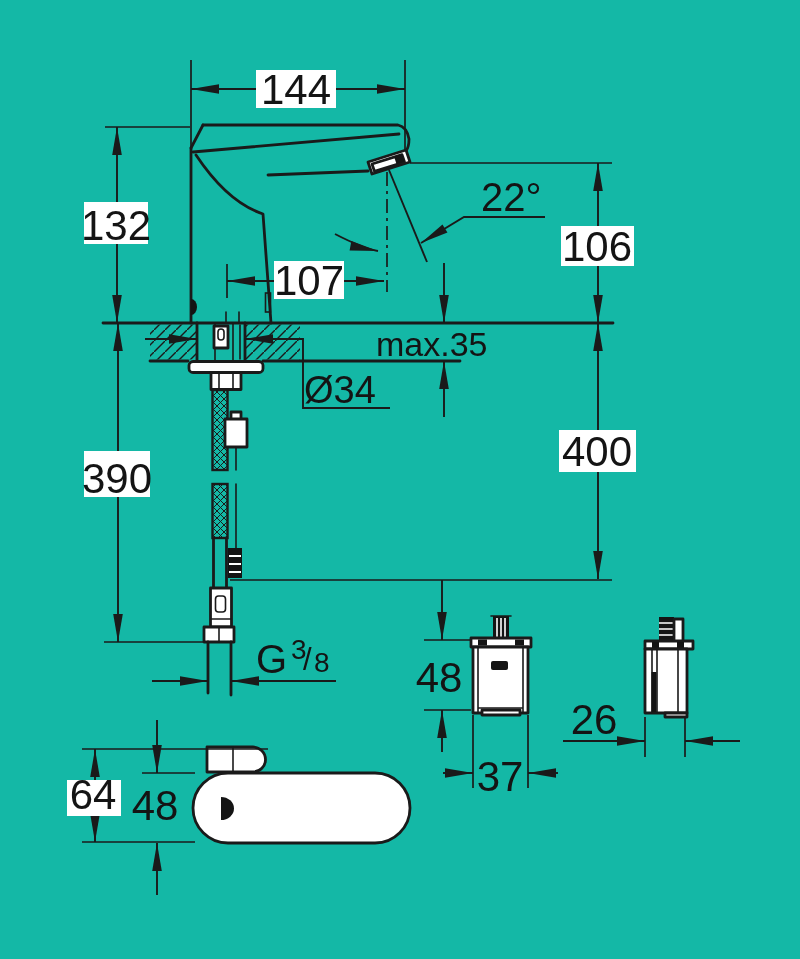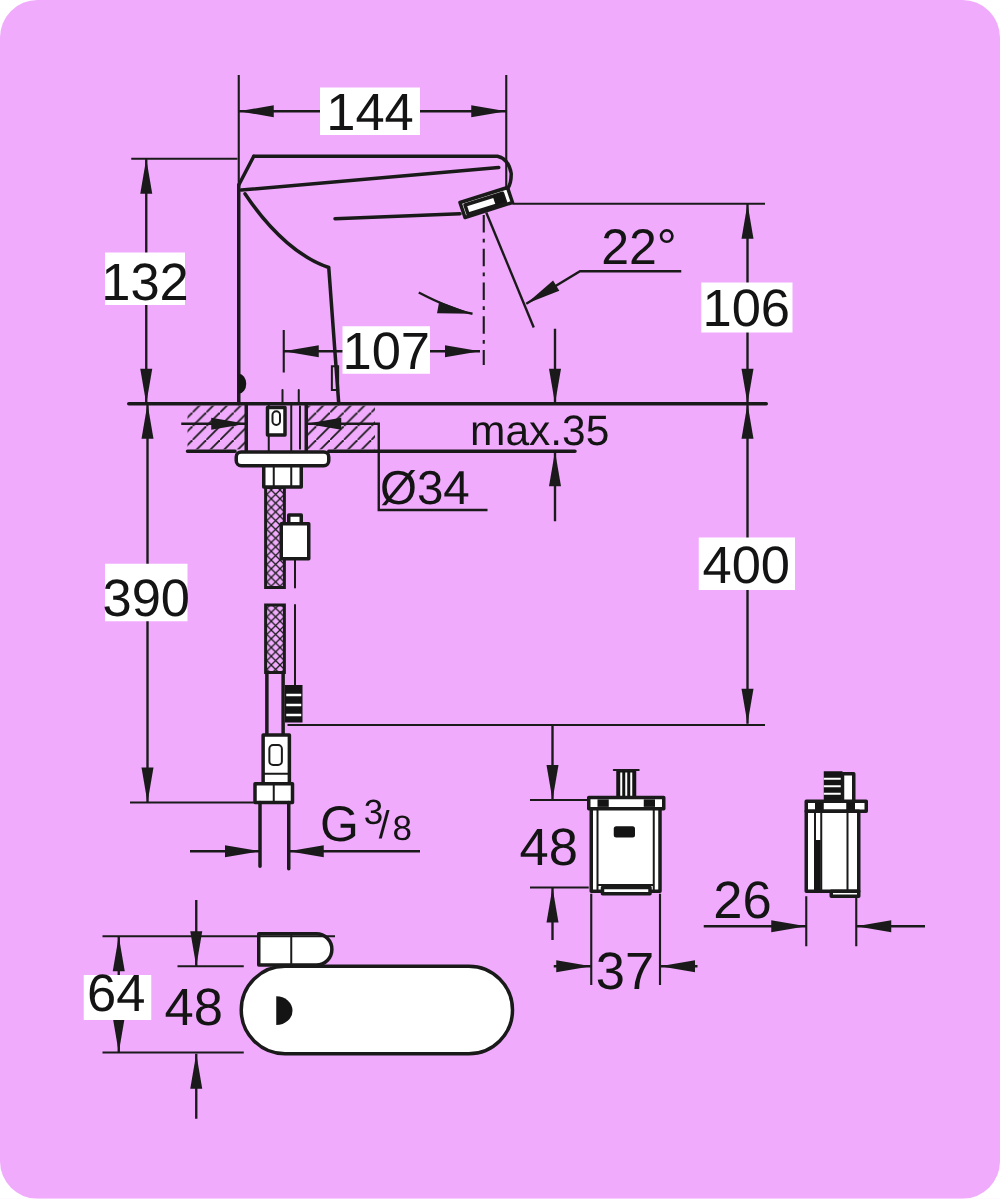--- a/index.html
+++ b/index.html
@@ -1,16 +1,16 @@
 <!DOCTYPE html>
 <html><head>
 <meta charset="utf-8">
 <style>
   html,body{margin:0;padding:0;background:#fff;}
-  .page{width:800px;height:959px;background:#f0abfc;position:relative;overflow:hidden;border-radius:30px;}
+  .page{width:800px;height:959px;background:#14b8a6;position:relative;overflow:hidden;}
   svg{display:block;}
   
   .o{stroke:#1a1a1a;fill:none;stroke-width:2.8;stroke-linejoin:round;stroke-linecap:round;}
   .of{stroke:#1a1a1a;fill:#fff;stroke-width:2.8;stroke-linejoin:round;}
   
   .i{stroke:#1a1a1a;fill:none;stroke-width:1.6;stroke-linecap:round;}
   
   .d{stroke:#1a1a1a;fill:none;stroke-width:1.9;}
   
   .e{stroke:#1a1a1a;fill:none;stroke-width:1.7;}

